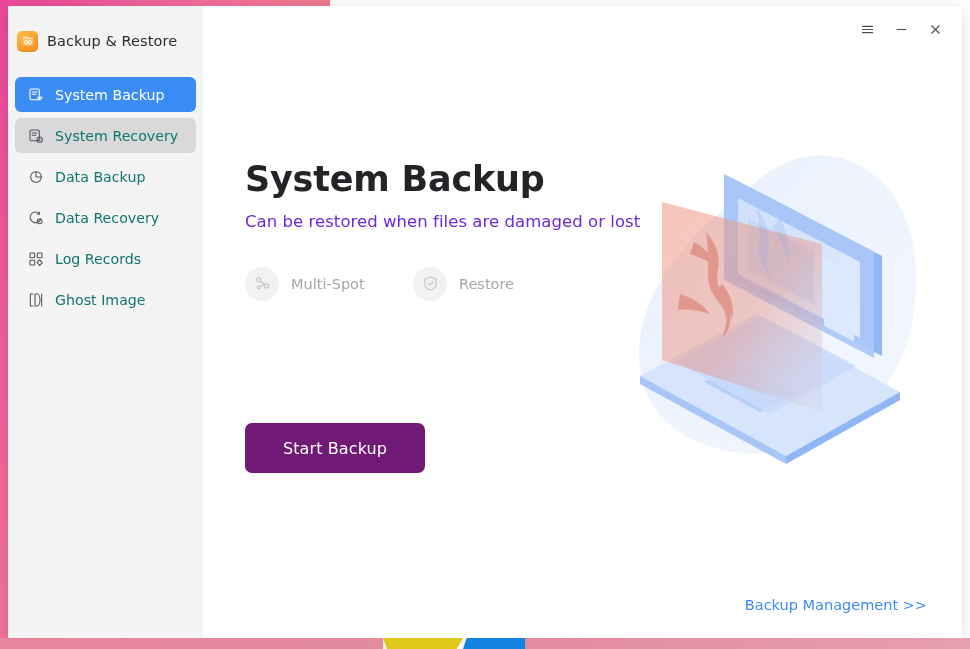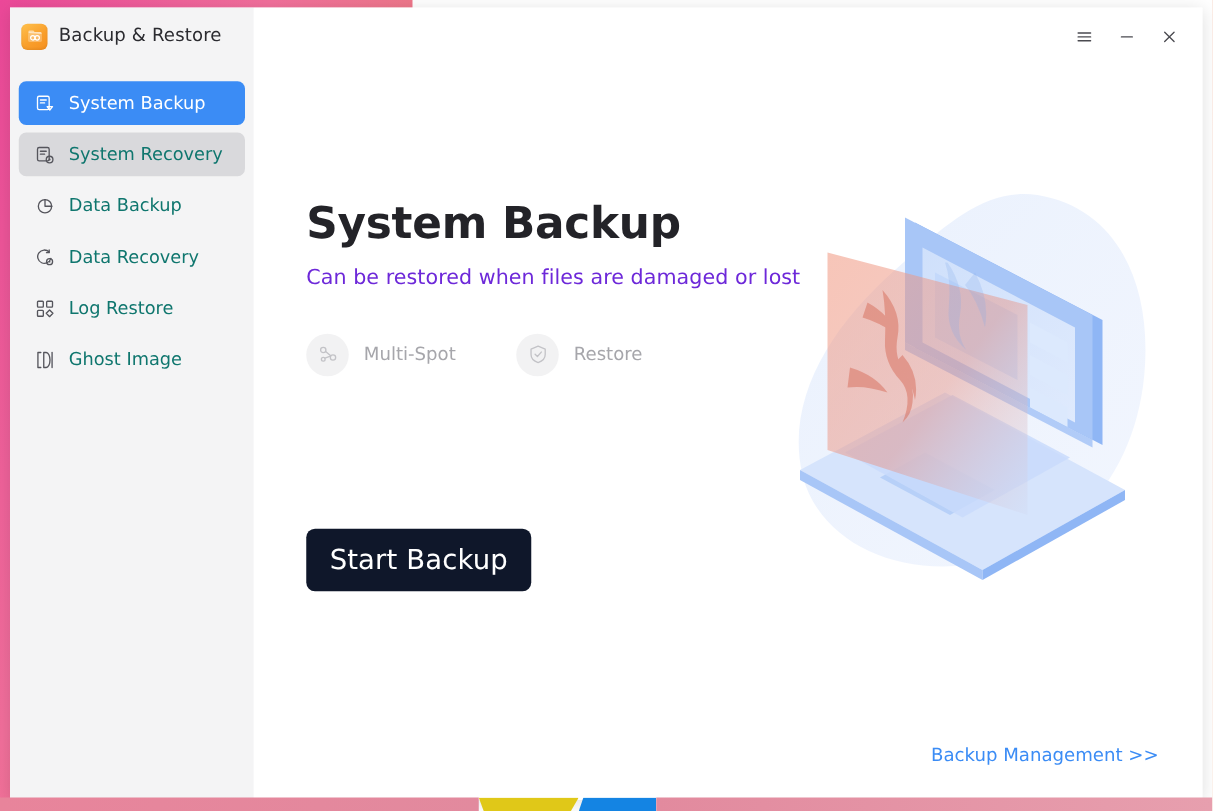--- a/index.html
+++ b/index.html
@@ -51,21 +51,21 @@
     box-shadow: 0 2px 14px rgba(0,0,0,0.13);
     display: flex;
     z-index: 3;
   }
 
   
   #sidebar {
     width: 195px;
     flex: 0 0 195px;
     background: #f4f4f5;
-    padding-top: 0;
+    padding-top: 12px;
     position: relative;
   }
   #brand {
     display: flex; align-items: center;
     gap: 9px;
     height: 46px;
     padding-left: 9px;
   }
   #brand-icon {
     width: 21px; height: 21px;
@@ -176,25 +176,25 @@
     font-size: 14.5px;
     color: #a6a6ab;
     white-space: nowrap;
   }
 
   
   #start-btn {
     position: absolute;
     left: 42px; top: 417px;
     width: 180px; height: 50px;
-    background: #0f172a;
+    background: #701a75;
     color: #ffffff;
     border: none;
     border-radius: 7px;
-    font-size: 22px;
+    font-size: 16px;
     font-family: inherit;
     cursor: pointer;
     letter-spacing: .1px;
   }
 
   
   #illustration {
     position: absolute;
     right: 34px; top: 138px;
     width: 308px; height: 330px;
@@ -289,21 +289,21 @@
 
         <div class="nav-item">
           <span class="nav-ico">
             <svg width="16" height="16" viewBox="0 0 24 24" fill="none" stroke="currentColor" stroke-width="1.6" stroke-linejoin="round">
               <rect x="3" y="3" width="7" height="7" rx="1"></rect>
               <rect x="14" y="3" width="7" height="7" rx="1"></rect>
               <rect x="3" y="14" width="7" height="7" rx="1"></rect>
               <path d="M17.5 13.5 l4 4 l-4 4 l-4 -4 z"></path>
             </svg>
           </span>
-          <span>Log Restore</span>
+          <span>Log Records</span>
         </div>
 
         <div class="nav-item">
           <span class="nav-ico">
             <svg width="16" height="16" viewBox="0 0 24 24" fill="none" stroke="currentColor" stroke-width="1.6" stroke-linecap="round" stroke-linejoin="round">
               <path d="M7 3 H3.5 V21 H7"></path>
               <path d="M10.5 3 h3 a4.5 9 0 0 1 0 18 h-3 z"></path>
               <path d="M20.5 3 v18"></path>
             </svg>
           </span>

